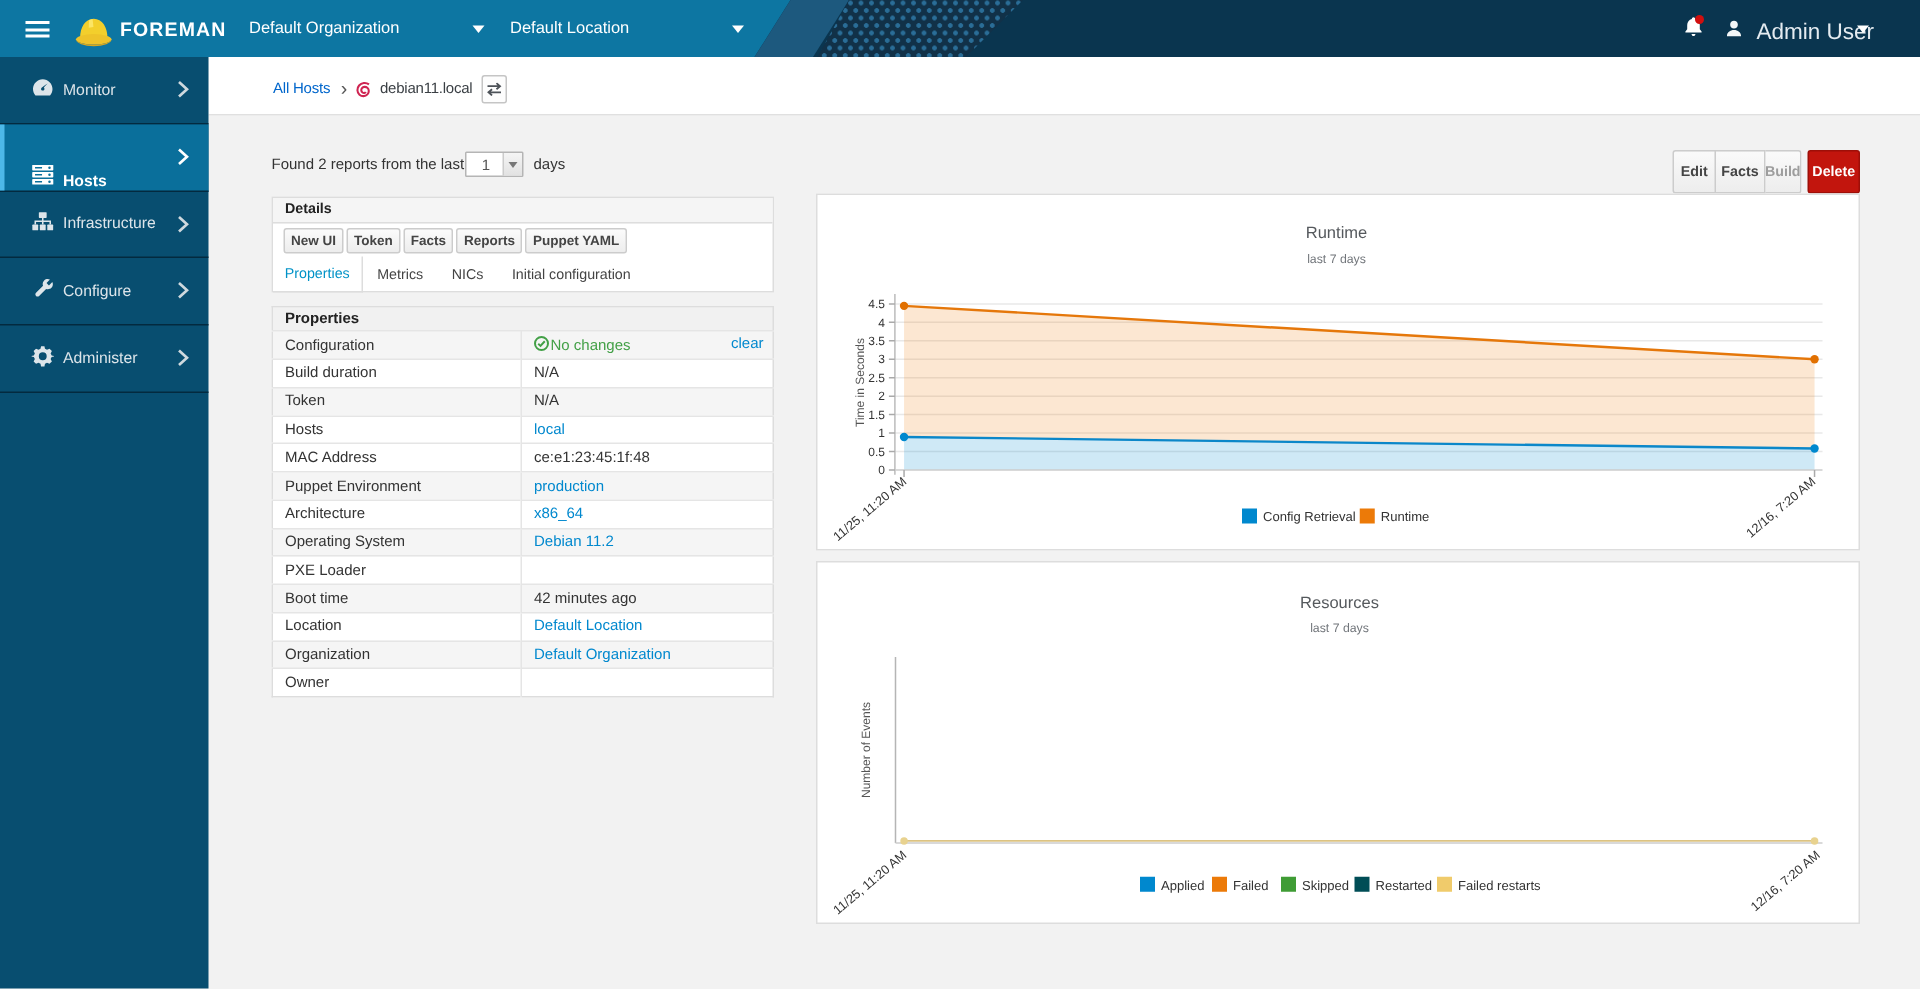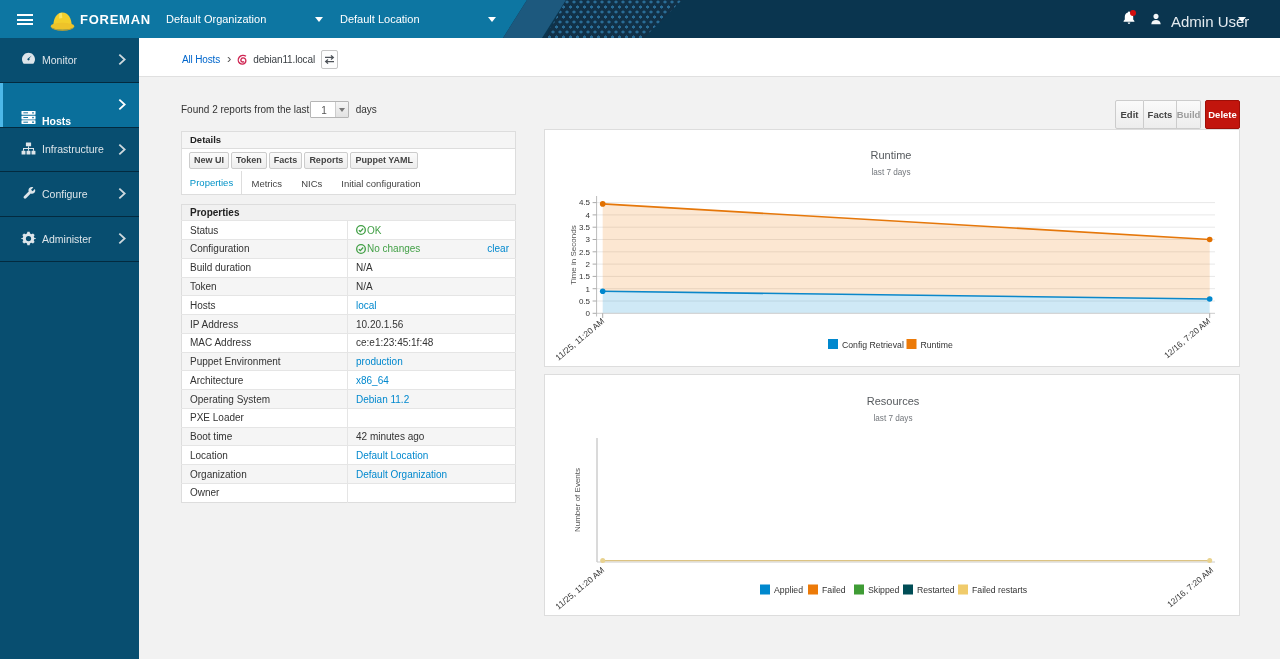--- a/index.html
+++ b/index.html
@@ -231,49 +231,38 @@
     <span class="tab tpad">NICs</span>
     <span class="tab tpad">Initial configuration</span>
   </div>
 </div>
 
 <table id="ptable" cellspacing="0">
   <tbody>
       <tr class="hdr">
         <td colspan="2">Properties</td>
       </tr>
-  <tr>
-        <td class="lbl">Status</td>
-        <td><span class="okgreen"><svg class="okico" width="10" height="10" viewBox="0 0 12 12">
-              <circle cx="6" cy="6" r="5.2" fill="none" stroke="#43a047" stroke-width="1.6"></circle>
-              <path d="M3.4 6.2 L5.2 7.9 L8.6 4.2" fill="none" stroke="#43a047" stroke-width="1.6"></path>
-            </svg>OK</span></td>
-      </tr>
   <tr class="even">
         <td class="lbl">Configuration</td>
         <td><span class="okgreen"><svg class="okico" width="10" height="10" viewBox="0 0 12 12">
               <circle cx="6" cy="6" r="5.2" fill="none" stroke="#43a047" stroke-width="1.6"></circle>
               <path d="M3.4 6.2 L5.2 7.9 L8.6 4.2" fill="none" stroke="#43a047" stroke-width="1.6"></path>
             </svg>No changes</span><a href="#" style="float:right;">clear</a></td>
       </tr>
   <tr>
         <td class="lbl">Build duration</td>
         <td>N/A</td>
       </tr>
   <tr class="even">
         <td class="lbl">Token</td>
         <td>N/A</td>
       </tr>
   <tr>
         <td class="lbl">Hosts</td>
         <td><a href="#">local</a></td>
-      </tr>
-  <tr class="even">
-        <td class="lbl">IP Address</td>
-        <td>10.20.1.56</td>
       </tr>
   <tr>
         <td class="lbl">MAC Address</td>
         <td>ce:e1:23:45:1f:48</td>
       </tr>
   <tr class="even">
         <td class="lbl">Puppet Environment</td>
         <td><a href="#">production</a></td>
       </tr>
   <tr>

